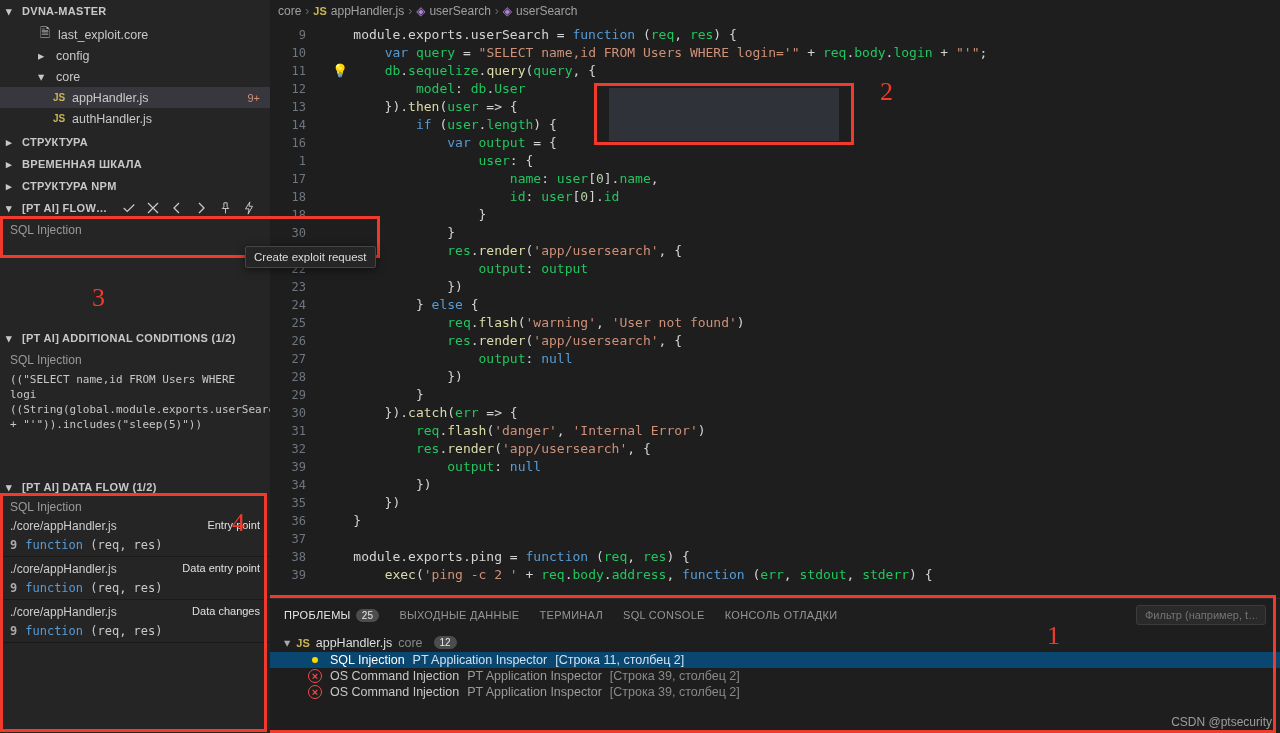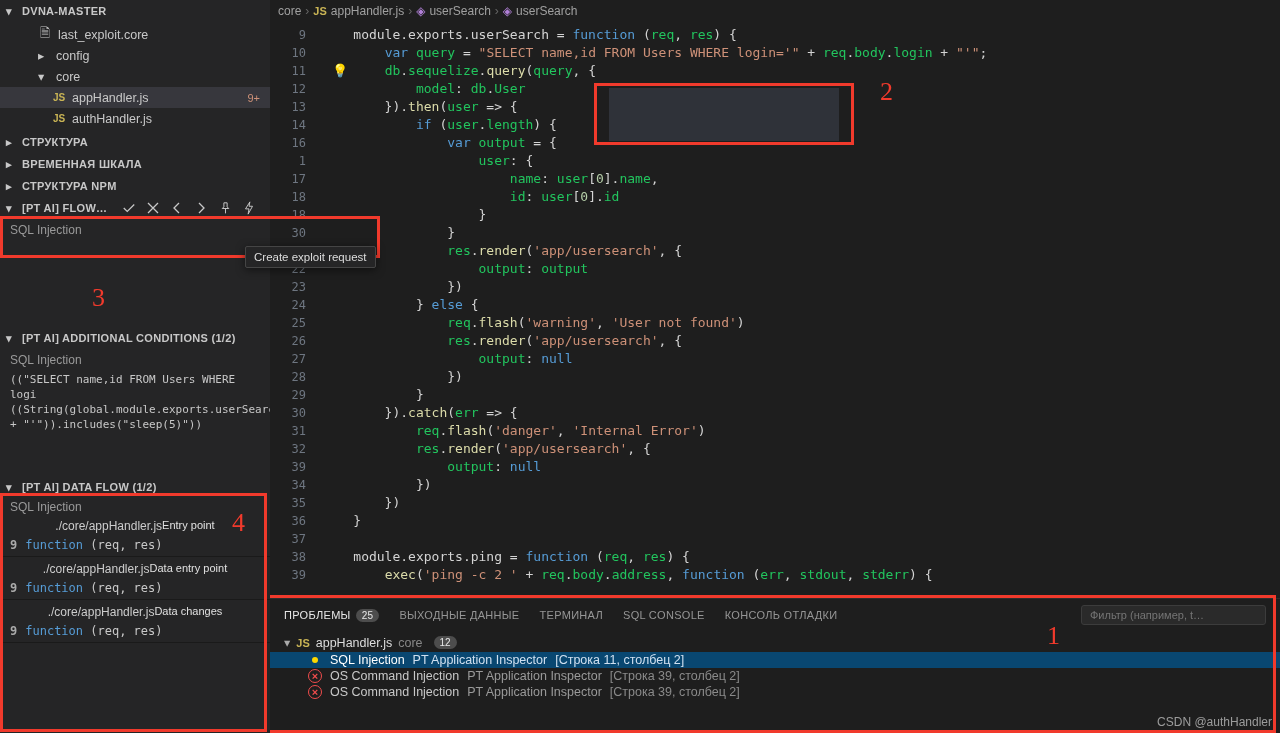--- a/index.html
+++ b/index.html
@@ -68,21 +68,21 @@
 }
 .panel-tabs .tab { cursor: pointer; text-transform: uppercase; }
 .panel-tabs .tab.active { color: #e7e7e7; }
 .badge {
   display: inline-block; min-width: 18px; padding: 1px 6px;
   border-radius: 9px; background: #4d4d4d; color: #e7e7e7; font-size: 10px;
   margin-left: 5px; text-align: center;
 }
 .filter-input {
   margin-left: auto; background: #2a2a2a; border: 1px solid #3c3c3c;
-  color: #bbb; font-size: 11px; padding: 3px 8px; border-radius: 3px; width: 185px;
+  color: #bbb; font-size: 11px; padding: 3px 8px; border-radius: 3px; width: 130px;
 }
 .problems-body { flex: 1; padding: 2px 0; font-size: 12.5px; }
 .prob-file {
   display: flex; align-items: center; gap: 6px; padding: 2px 14px; color: #ddd;
 }
 .prob-file .chev { color: #aaa; }
 .prob-file .dim { color: #888; }
 .prob-row {
   display: flex; align-items: center; gap: 8px; padding: 1px 14px 1px 38px;
   color: #c8c8c8;
@@ -137,21 +137,21 @@
 
 .ptai-panel { padding: 4px 10px 10px; font-size: 12px; color: #bbb; }
 .ptai-sub { color: #9a9a9a; font-size: 12px; }
 .ptai-cond {
   padding: 4px 10px; font-size: 11.5px; color: #c8c8c8; line-height: 15px;
 }
 .df-row {
   display: flex; align-items: baseline; gap: 8px; padding: 2px 10px;
   font-size: 12px; color: #c8c8c8;
 }
-.df-file { display: flex; justify-content: center; padding: 3px 10px; font-size: 12px; }
+.df-file { display: flex; justify-content: space-between; padding: 3px 10px; font-size: 12px; }
 .df-file .r { color: #e0e0e0; font-size: 11px; font-weight: 400; }
 .df-row .ln { color: #aaa; font-weight: 600; }
 .hr { height: 1px; background: #1a1a1a; margin: 2px 0; }
 
 .red-box-3 {
   position: absolute; border: 3px solid #f13a2c;
   left: 0px; top: 216px; width: 380px; height: 42px; pointer-events: none; z-index: 10;
 }
 .annot-3 {
   position: absolute; left: 92px; top: 283px; color: #f13a2c;
@@ -419,13 +419,13 @@
   </div>
 </div>
 
 <div class="tooltip">Create exploit request</div>
 
 <div class="red-box-3"></div>
 <div class="annot-3">3</div>
 <div class="red-box-4"></div>
 <div class="annot-4">4</div>
 
-<div class="watermark">CSDN @authHandler</div>
+<div class="watermark">CSDN @ptsecurity</div>
 
 </body></html>

